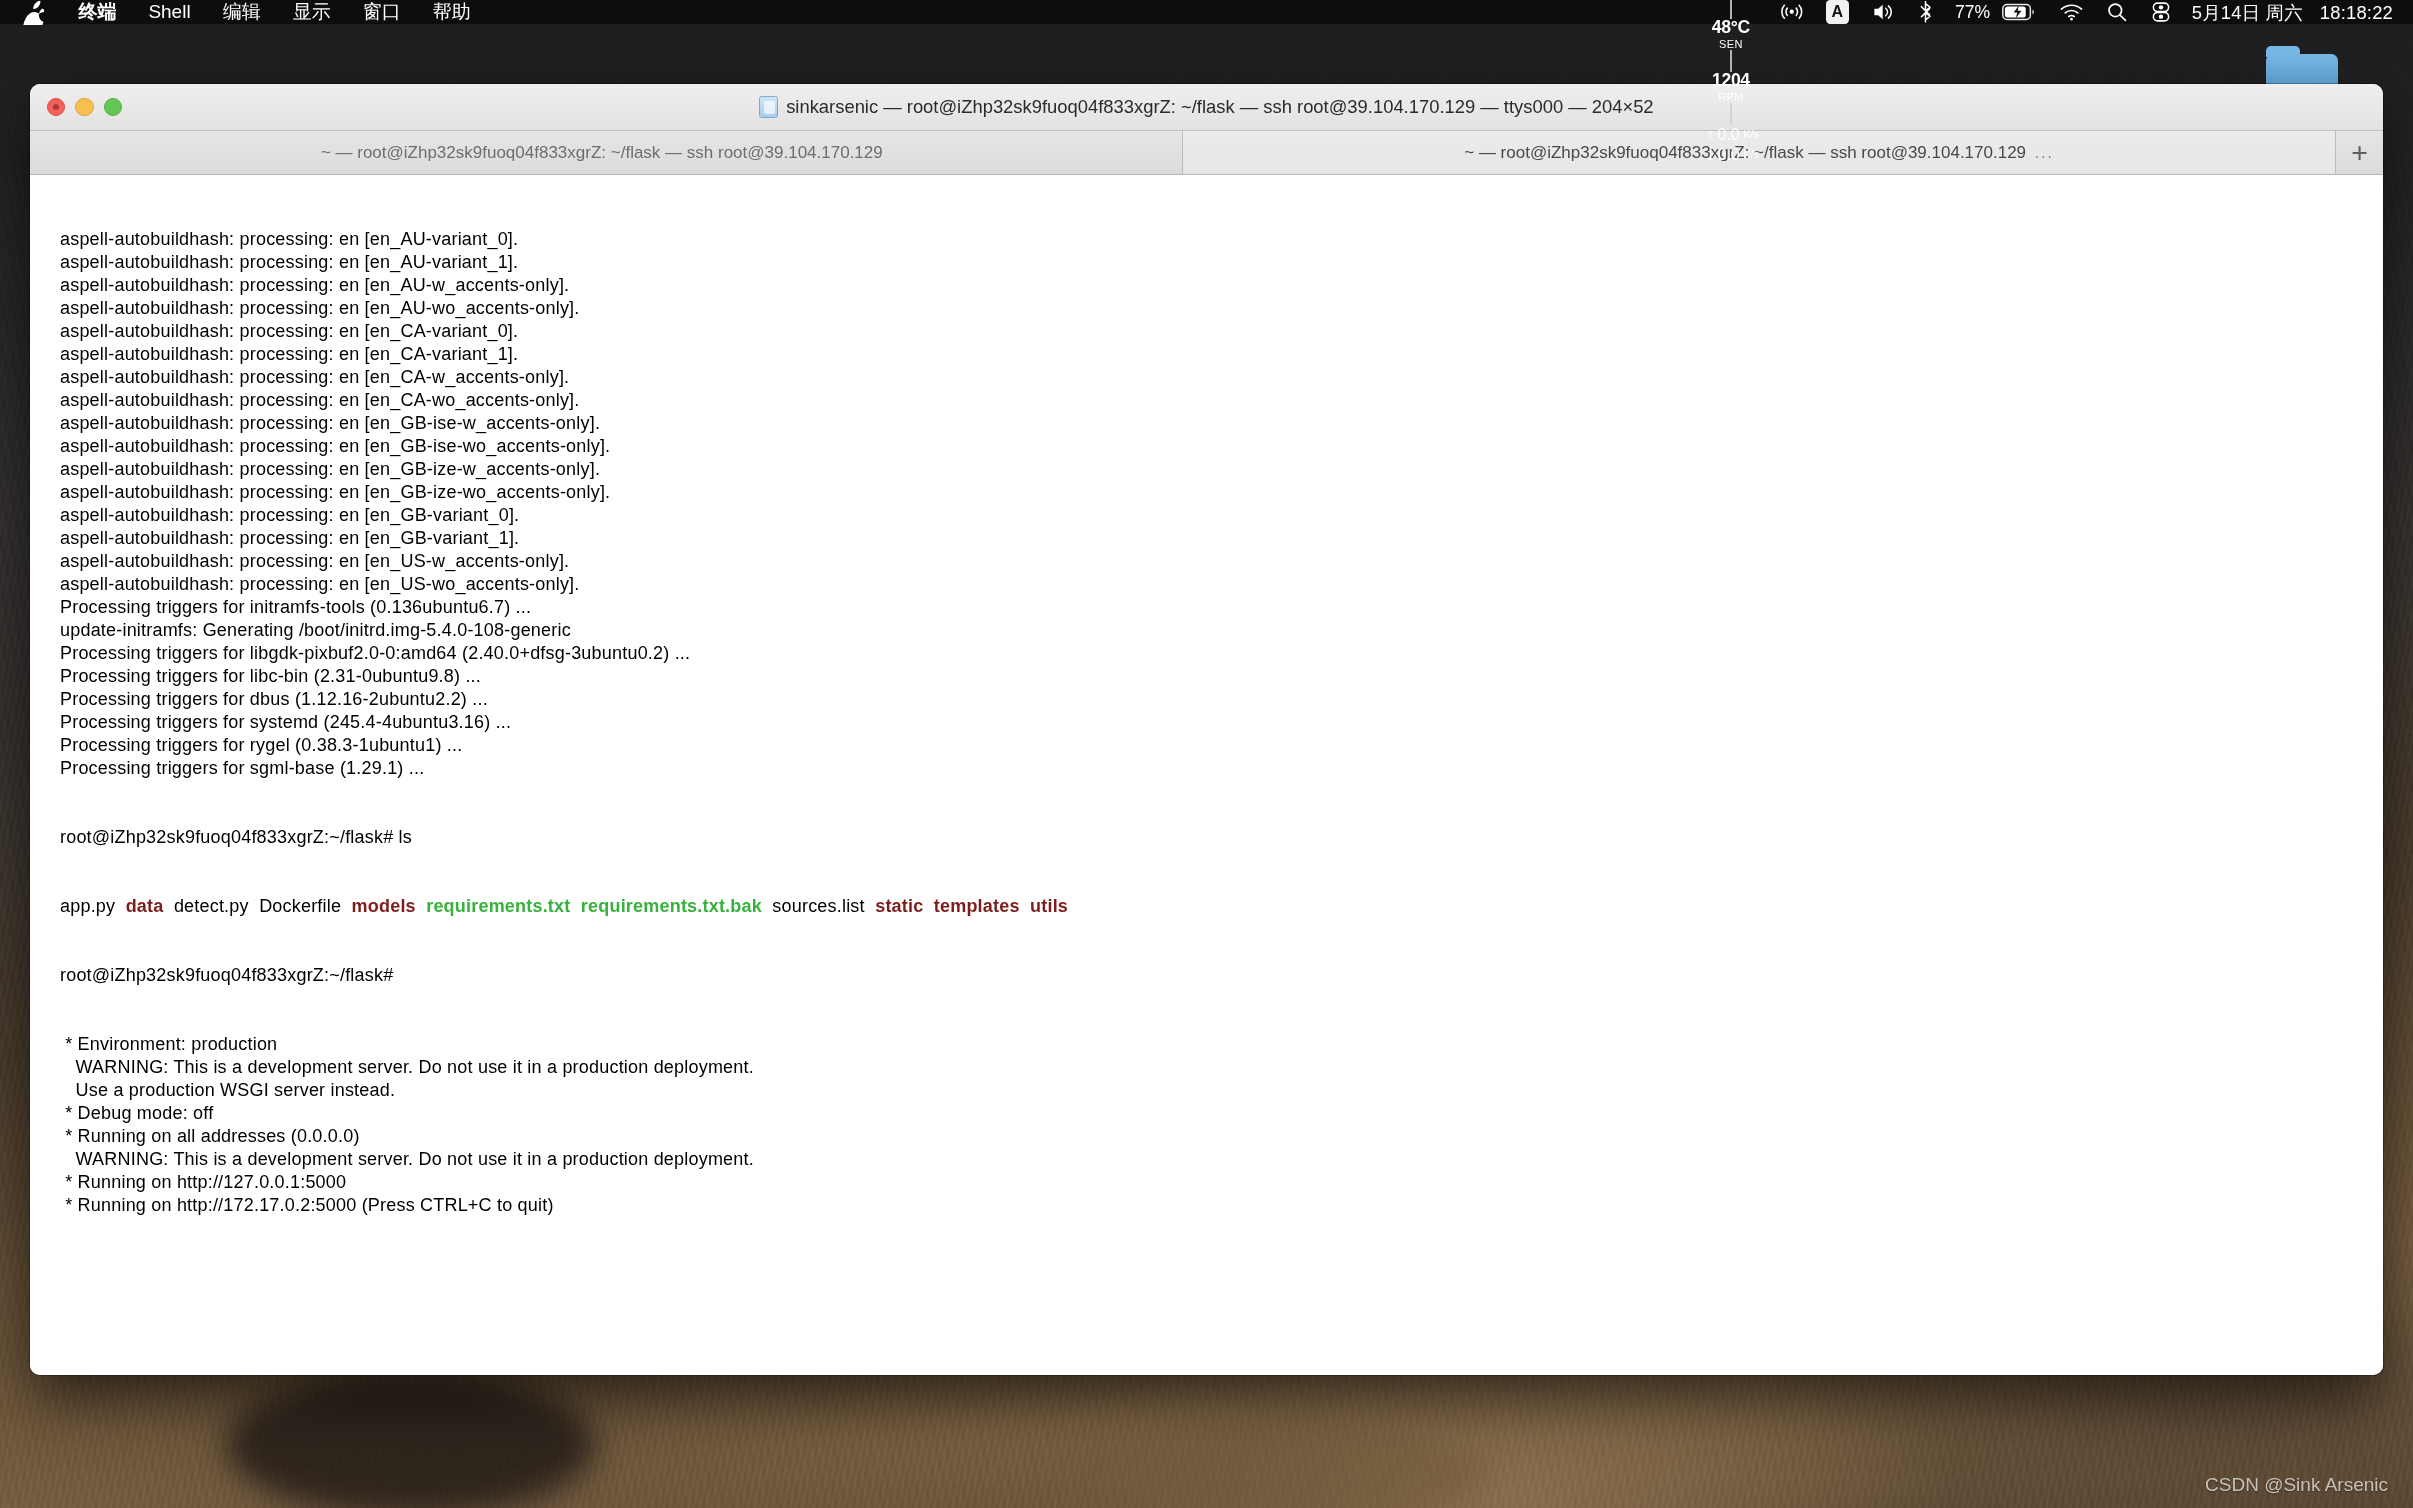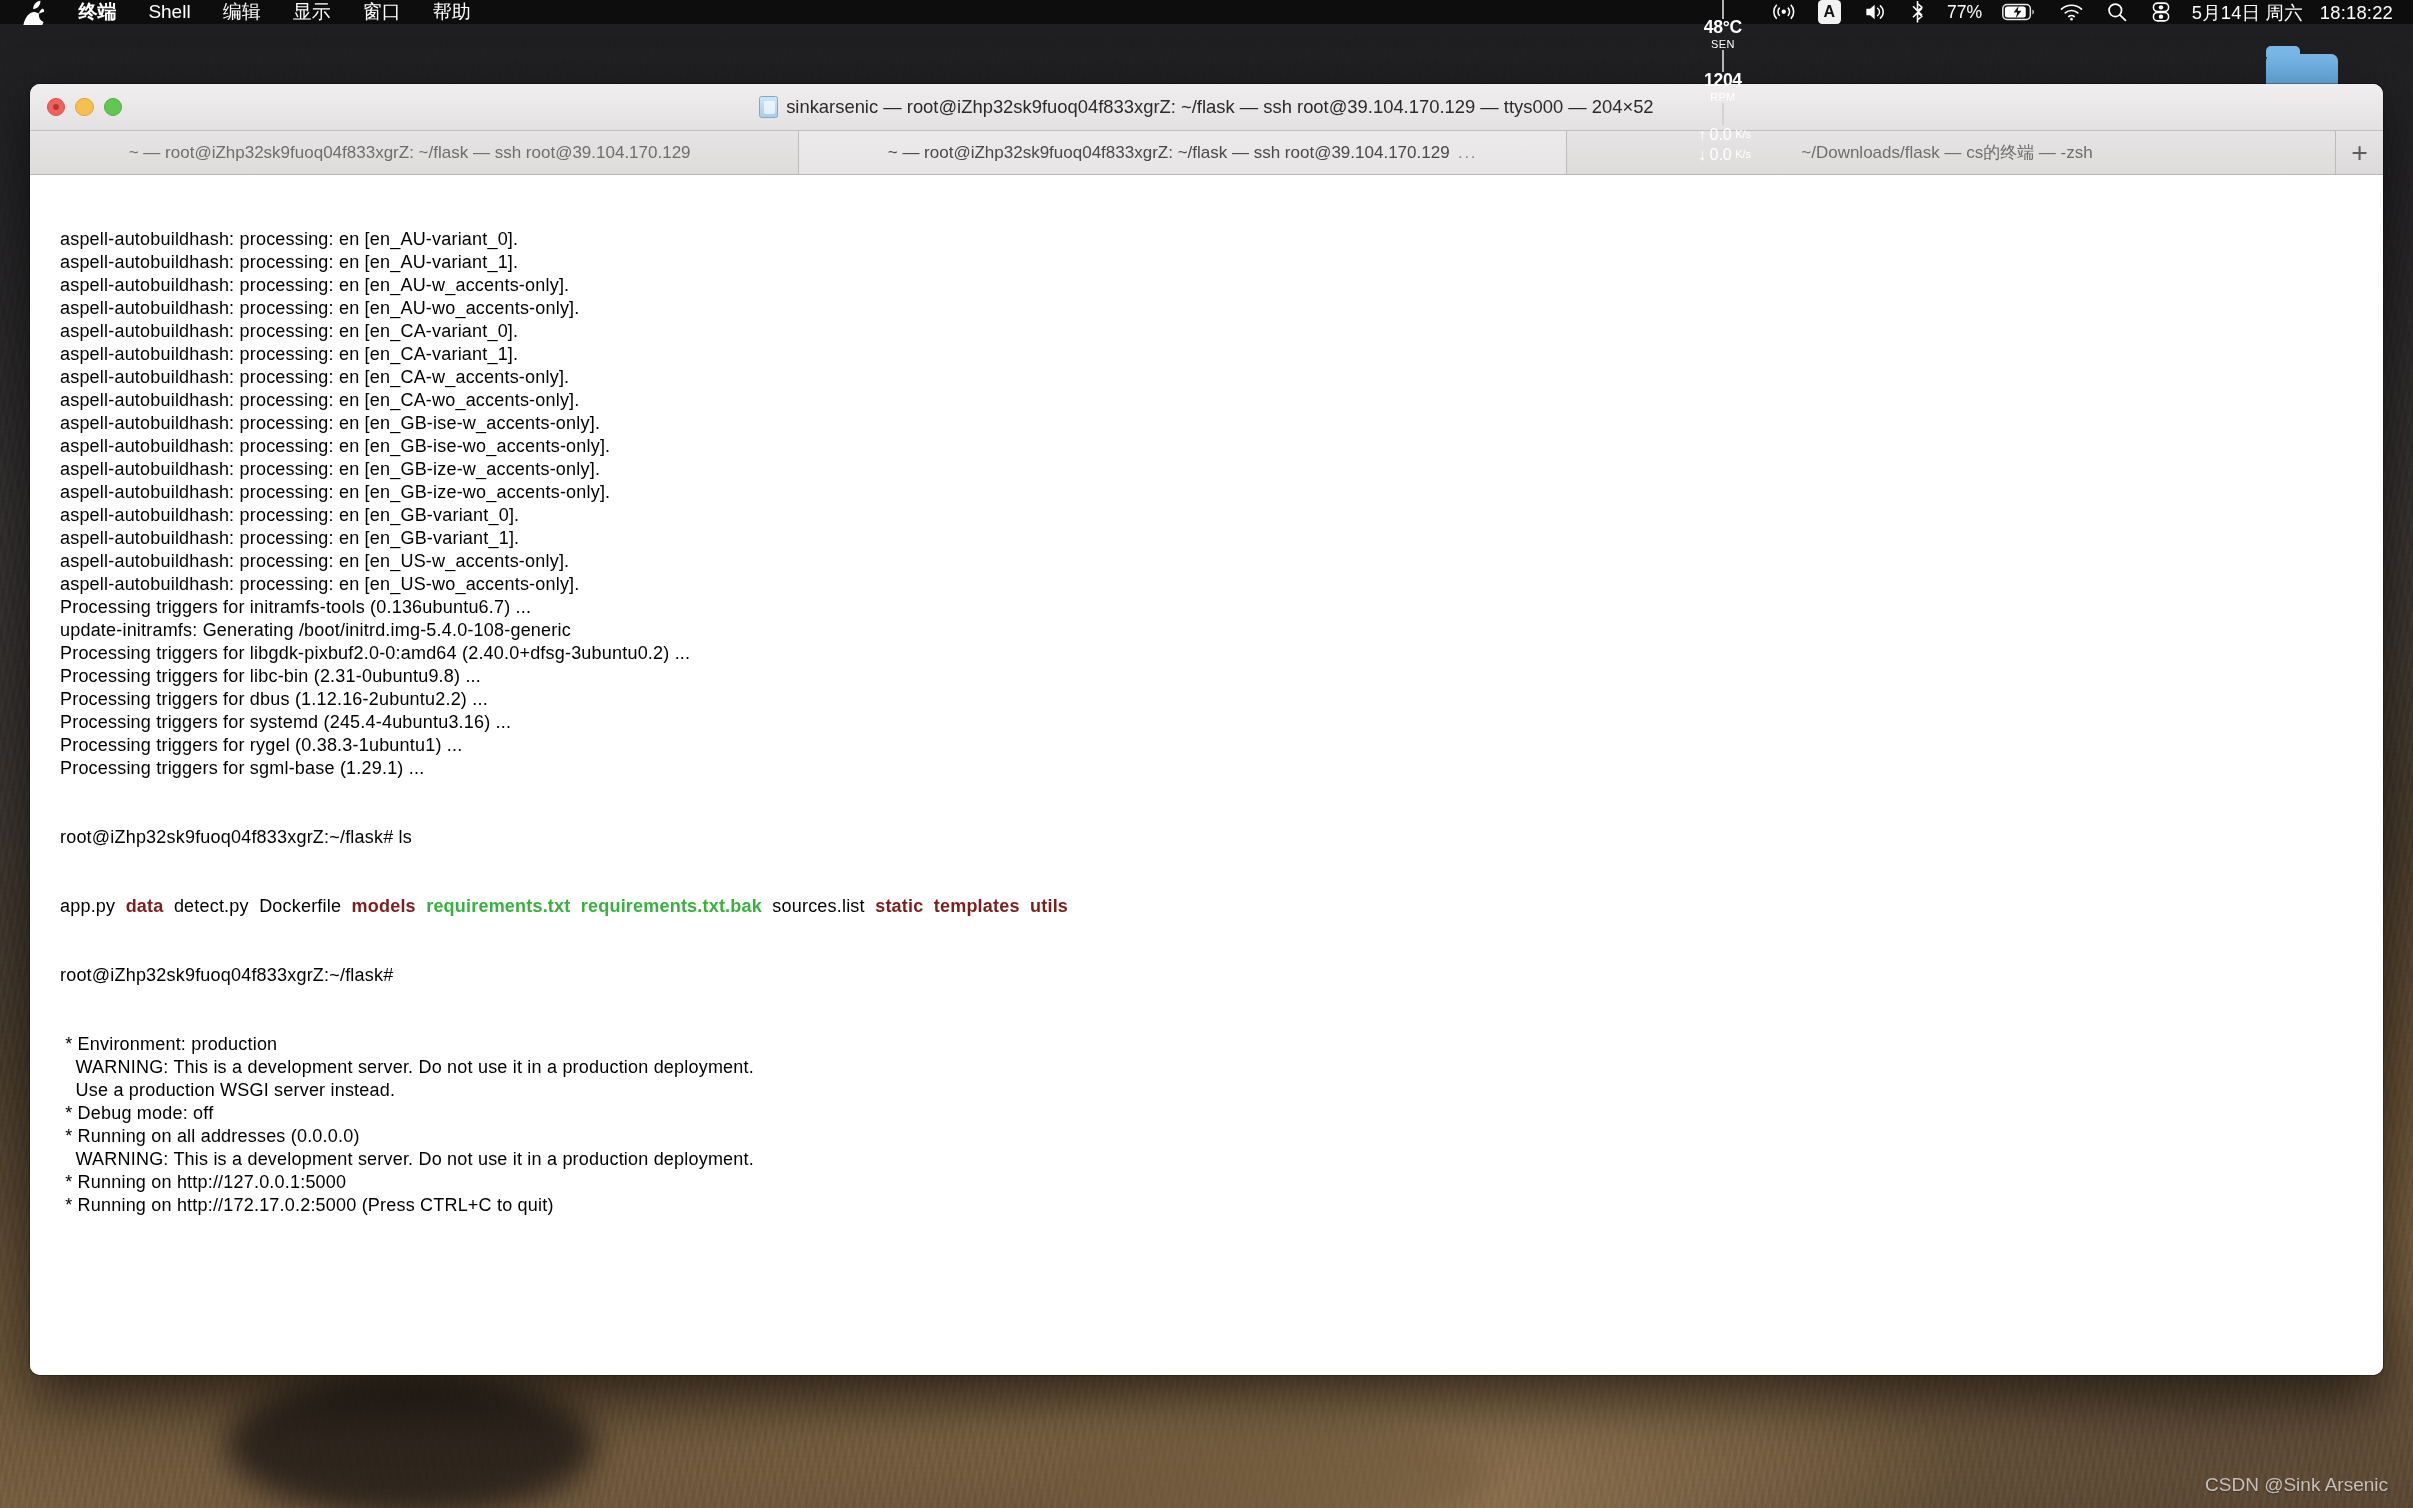--- a/index.html
+++ b/index.html
@@ -218,21 +218,21 @@
       <svg width="25" height="22" viewBox="0 0 30 26">
         <path d="M4 9h4.5L14 4.2v17.6L8.5 17H4z" fill="#fff"></path>
         <path d="M17.5 8.5a5.5 5.5 0 0 1 0 9M20.8 5.6a9.6 9.6 0 0 1 0 14.8" stroke="#fff" stroke-width="1.7" fill="none" stroke-linecap="round"></path>
       </svg>
     </div>
     <div class="mb-icon">
       <svg width="15" height="23.5" viewBox="0 0 16 26">
         <path d="M8 1v11l5-4-5-4M8 25V14l5 4-5 4M3 7l10 10M3 19L13 9" stroke="#fff" stroke-width="1.7" fill="none" stroke-linejoin="round"></path>
       </svg>
     </div>
-    <div class="mb-icon" style="gap:16px">
+    <div class="mb-icon" style="gap:8px">
       <span class="batt-pct">77%</span>
       <svg width="35" height="20" viewBox="0 0 42 24">
         <rect x="1" y="3" width="33" height="18" rx="5" fill="none" stroke="#fff" stroke-width="1.8" opacity=".9"></rect>
         <rect x="3.5" y="5.5" width="25" height="13" rx="3" fill="#fff"></rect>
         <path d="M36.5 9v6a3.4 3.4 0 0 0 0-6z" fill="#fff" opacity=".85"></path>
         <path d="M20 4.5l-6 8h4.4l-2 7 7-9h-4.6z" fill="#111"></path>
       </svg>
     </div>
     <div class="mb-icon">
       <svg width="25" height="20" viewBox="0 0 30 24" fill="none" stroke="#fff" stroke-width="2" stroke-linecap="round">
@@ -279,24 +279,20 @@
 
   <div id="tabbar">
     <div class="tab inactive">
       <span>~ — root@iZhp32sk9fuoq04f833xgrZ: ~/flask — ssh root@39.104.170.129</span>
       <span class="ell"></span>
     </div>
     <div class="tab active">
       <span>~ — root@iZhp32sk9fuoq04f833xgrZ: ~/flask — ssh root@39.104.170.129</span>
       <span class="ell">...</span>
     </div>
-    <div class="tab inactive">
-      <span>~/Downloads/flask — cs的终端 — -zsh</span>
-      <span class="ell"></span>
-    </div>
     <div id="newtab">+</div>
   </div>
 
   <div id="term">
     <div id="lines-top"><div>aspell-autobuildhash: processing: en [en_AU-variant_0].</div><div>aspell-autobuildhash: processing: en [en_AU-variant_1].</div><div>aspell-autobuildhash: processing: en [en_AU-w_accents-only].</div><div>aspell-autobuildhash: processing: en [en_AU-wo_accents-only].</div><div>aspell-autobuildhash: processing: en [en_CA-variant_0].</div><div>aspell-autobuildhash: processing: en [en_CA-variant_1].</div><div>aspell-autobuildhash: processing: en [en_CA-w_accents-only].</div><div>aspell-autobuildhash: processing: en [en_CA-wo_accents-only].</div><div>aspell-autobuildhash: processing: en [en_GB-ise-w_accents-only].</div><div>aspell-autobuildhash: processing: en [en_GB-ise-wo_accents-only].</div><div>aspell-autobuildhash: processing: en [en_GB-ize-w_accents-only].</div><div>aspell-autobuildhash: processing: en [en_GB-ize-wo_accents-only].</div><div>aspell-autobuildhash: processing: en [en_GB-variant_0].</div><div>aspell-autobuildhash: processing: en [en_GB-variant_1].</div><div>aspell-autobuildhash: processing: en [en_US-w_accents-only].</div><div>aspell-autobuildhash: processing: en [en_US-wo_accents-only].</div><div>Processing triggers for initramfs-tools (0.136ubuntu6.7) ...</div><div>update-initramfs: Generating /boot/initrd.img-5.4.0-108-generic</div><div>Processing triggers for libgdk-pixbuf2.0-0:amd64 (2.40.0+dfsg-3ubuntu0.2) ...</div><div>Processing triggers for libc-bin (2.31-0ubuntu9.8) ...</div><div>Processing triggers for dbus (1.12.16-2ubuntu2.2) ...</div><div>Processing triggers for systemd (245.4-4ubuntu3.16) ...</div><div>Processing triggers for rygel (0.38.3-1ubuntu1) ...</div><div>Processing triggers for sgml-base (1.29.1) ...</div></div>
     <div><span>root@iZhp32sk9fuoq04f833xgrZ:~/flask# </span><span>ls</span></div>
     <div id="ls-row"><span>app.py</span>  <span class="dir">data</span>  <span>detect.py</span>  <span>Dockerfile</span>  <span class="dir">models</span>  <span class="exe">requirements.txt</span>  <span class="exe">requirements.txt.bak</span>  <span>sources.list</span>  <span class="dir">static</span>  <span class="dir">templates</span>  <span class="dir">utils</span></div>
     <div><span>root@iZhp32sk9fuoq04f833xgrZ:~/flask# </span></div>
     <div id="flask-out"><div> * Environment: production</div><div>   WARNING: This is a development server. Do not use it in a production deployment.</div><div>   Use a production WSGI server instead.</div><div> * Debug mode: off</div><div> * Running on all addresses (0.0.0.0)</div><div>   WARNING: This is a development server. Do not use it in a production deployment.</div><div> * Running on http://127.0.0.1:5000</div><div> * Running on http://172.17.0.2:5000 (Press CTRL+C to quit)</div></div>
     

